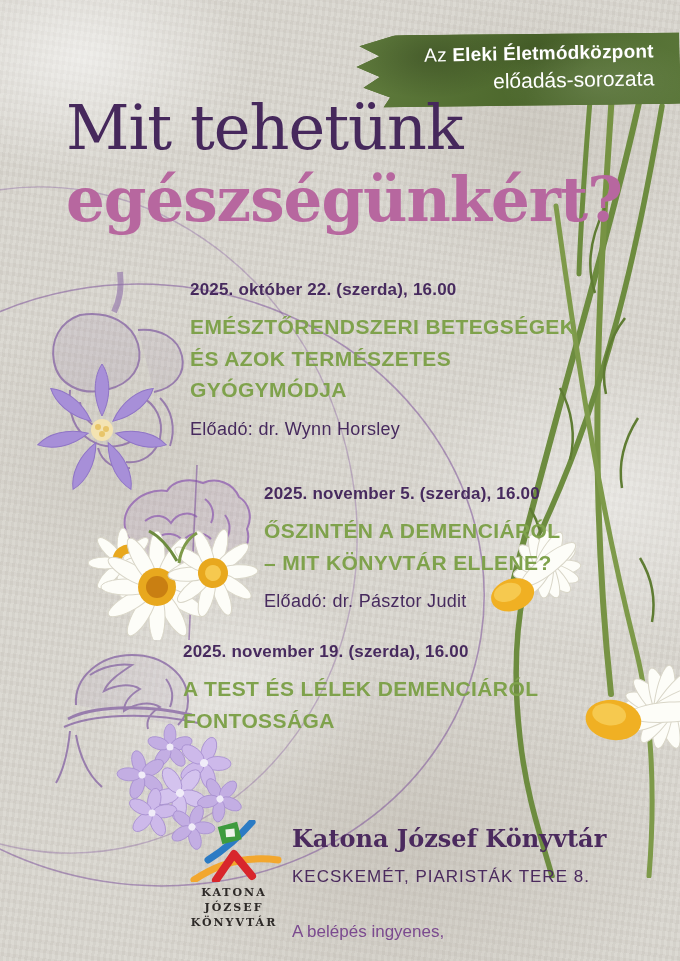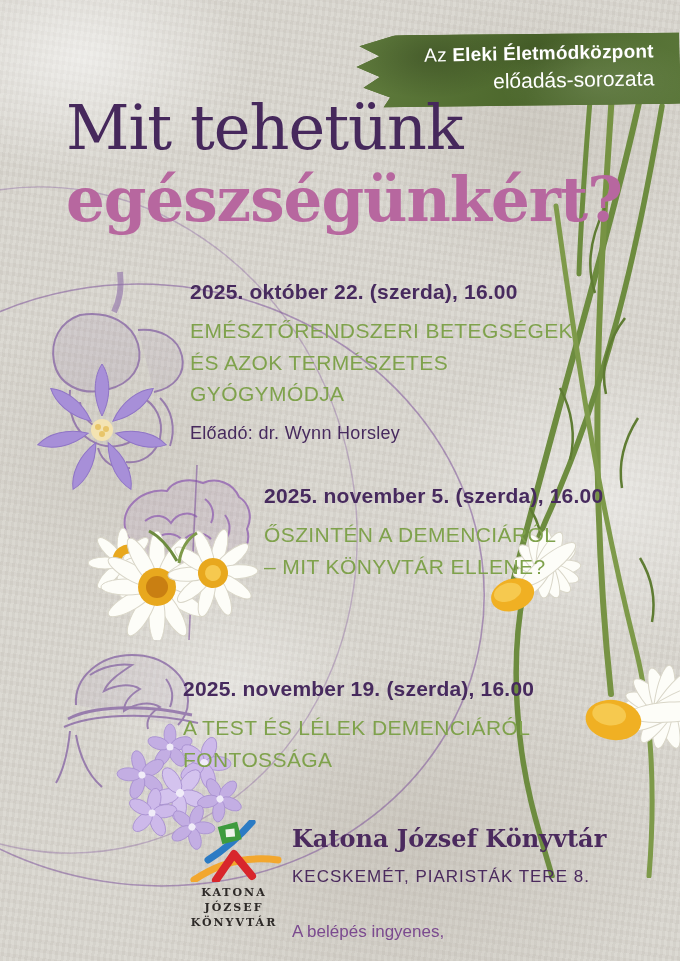--- a/index.html
+++ b/index.html
@@ -37,26 +37,26 @@
   .banner .l1 b{font-weight:700;}
   .banner .l2{font-size:21px; margin-top:4px; font-weight:400;}
 
   
   .title{position:absolute; left:66px; top:96px; line-height:1.04;}
   .title .t1{font-family:"DejaVu Serif","Liberation Serif",serif; font-size:62px; color:#46285c; letter-spacing:-1px;}
   .title .t2{font-family:"DejaVu Serif","Liberation Serif",serif; font-size:61px; font-weight:700; color:#b7679f; letter-spacing:-1px; margin-top:8px;}
 
   
   .event{position:absolute; width:400px;}
-  .event .date{font-size:21px; font-weight:700; color:#472a5e; letter-spacing:.2px; margin-bottom:11px;}
-  .event .etitle{font-size:21px; font-weight:400; color:#7fa24c; letter-spacing:.4px; line-height:1.5;}
+  .event .date{font-size:17px; font-weight:700; color:#472a5e; letter-spacing:.2px; margin-bottom:11px;}
+  .event .etitle{font-size:21px; font-weight:700; color:#7fa24c; letter-spacing:.4px; line-height:1.5;}
   .event .speaker{font-size:18px; color:#472a5e; margin-top:13px; letter-spacing:.3px;}
   .e1{left:190px; top:280px;}
   .e2{left:264px; top:484px;}
-  .e3{left:183px; top:677px;}
+  .e3{left:183px; top:642px;}
 
   
   .footer-logo{position:absolute; left:186px; top:820px; width:96px; text-align:center;}
   .footer-logo .logotext{font-family:"DejaVu Serif","Liberation Serif",serif; font-size:11px; letter-spacing:2px; color:#2e2a28; line-height:1.35; margin-top:4px; font-weight:700;}
   .footer-text{position:absolute; left:292px; top:824px;}
   .footer-text .name{font-family:"DejaVu Serif","Liberation Serif",serif; font-size:24px; font-weight:700; color:#4b2a5e;}
   .footer-text .addr{font-size:17px; color:#4b2a5e; letter-spacing:1px; margin-top:14px;}
   .footer-text .note{font-size:17px; color:#7b4a8f; margin-top:32px; line-height:1.5;}
 </style>
 </head>
@@ -312,20 +312,21 @@
     </div>
     <div class="speaker">Előadó: dr. Wynn Horsley</div>
   </div>
 
   <div class="event e2">
     <div class="date">2025. november 5. (szerda), 16.00</div>
     <div class="etitle">
       <div>ŐSZINTÉN A DEMENCIÁRÓL</div>
       <div>– MIT KÖNYVTÁR ELLENE?</div>
     </div>
+    <div class="speaker">Előadó: dr. Pásztor Judit</div>
   </div>
 
   <div class="event e3">
     <div class="date">2025. november 19. (szerda), 16.00</div>
     <div class="etitle">
       <div>A TEST ÉS LÉLEK DEMENCIÁRÓL</div>
       <div>FONTOSSÁGA</div>
     </div>
   </div>
 

